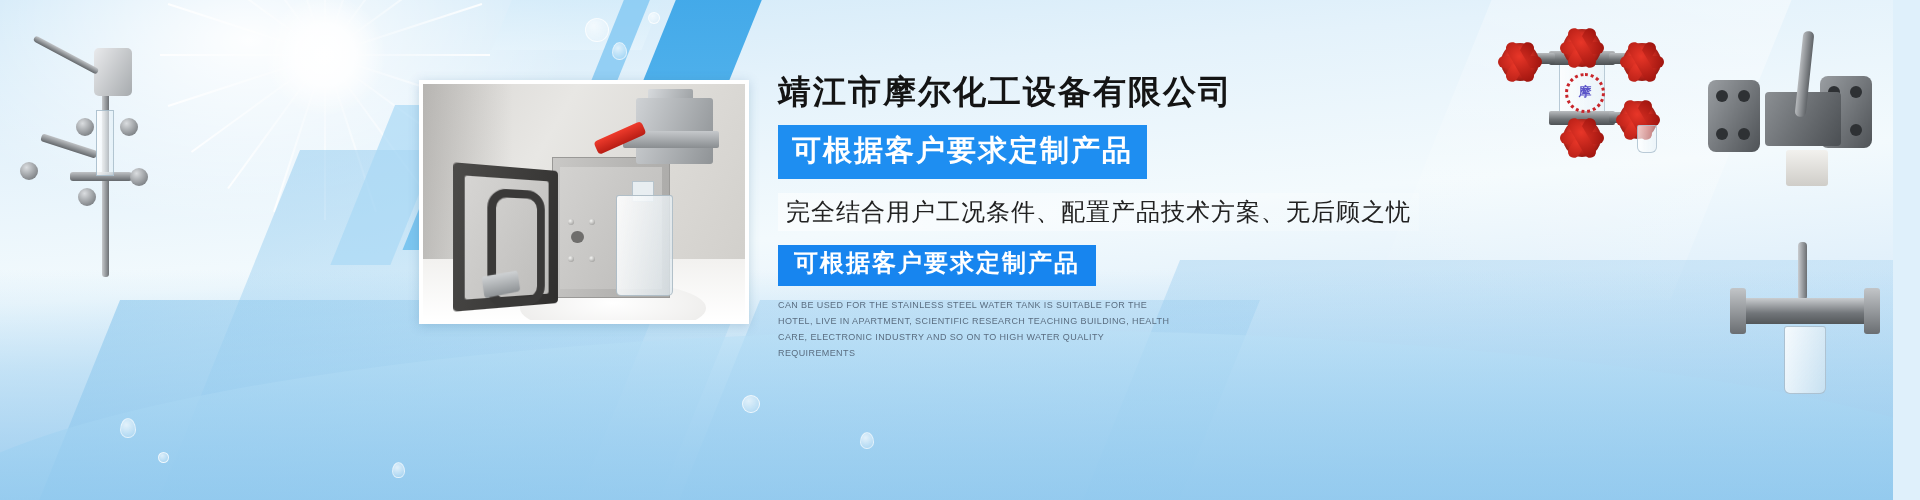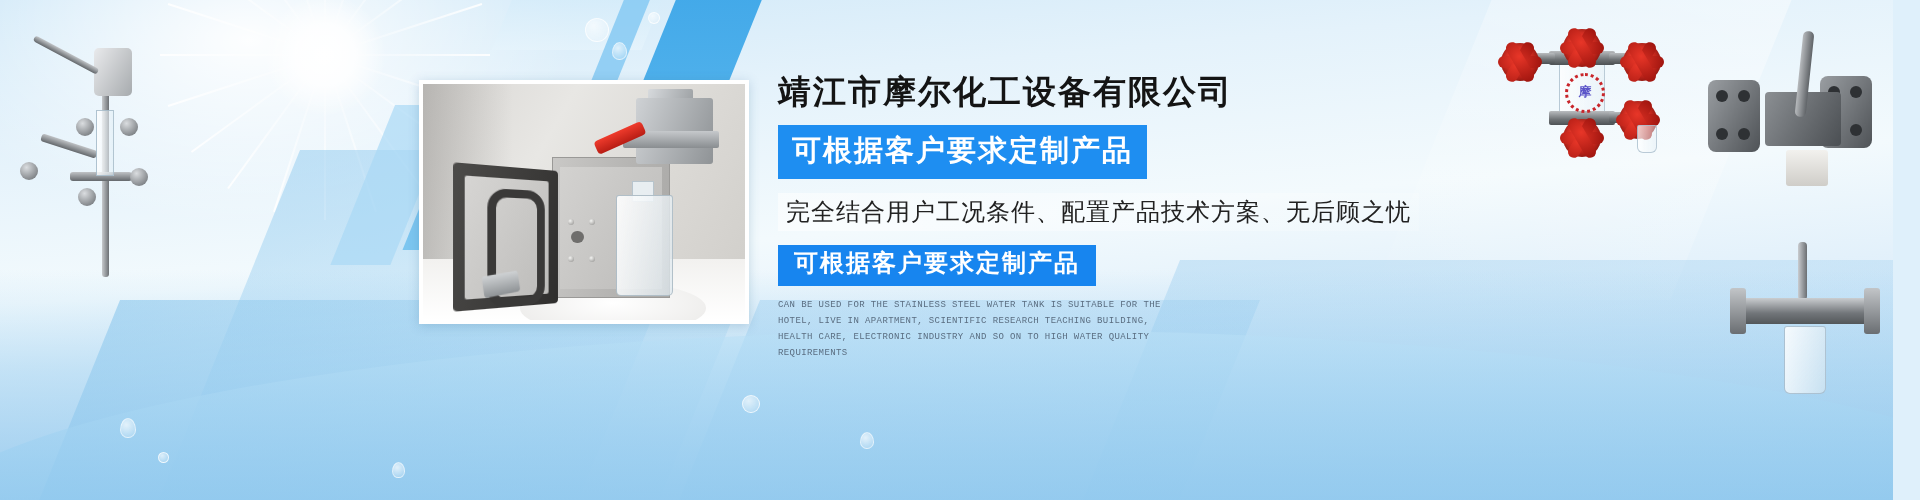--- a/index.html
+++ b/index.html
@@ -130,21 +130,21 @@
     background:linear-gradient(90deg,rgba(255,255,255,.55),rgba(255,255,255,.15));
     display:inline-block;padding:3px 8px;
   }
   .custom-bar{
     display:inline-block;background:#1785ef;color:#ffffff;
     font-size:24px;font-weight:bold;letter-spacing:2px;
     padding:2px 16px 7px 16px;margin-top:14px;white-space:nowrap;
   }
   .eng{
     margin-top:12px;width:395px;
-    font-family:Liberation Mono, monospace;
+    font-family:Liberation Sans, sans-serif;
     font-size:9px;line-height:1.75;letter-spacing:.4px;
     color:#5a6d80;text-transform:uppercase;
   }
 
   
   .render{position:absolute;}
   .cross{left:1497px;top:33px;width:170px;height:110px;}
   .wheel{position:absolute;width:38px;height:38px;border-radius:50%;
     background:radial-gradient(circle at 38% 32%,#ef3a2c,#a51710);
     box-shadow:inset 0 0 6px rgba(0,0,0,.35);}

